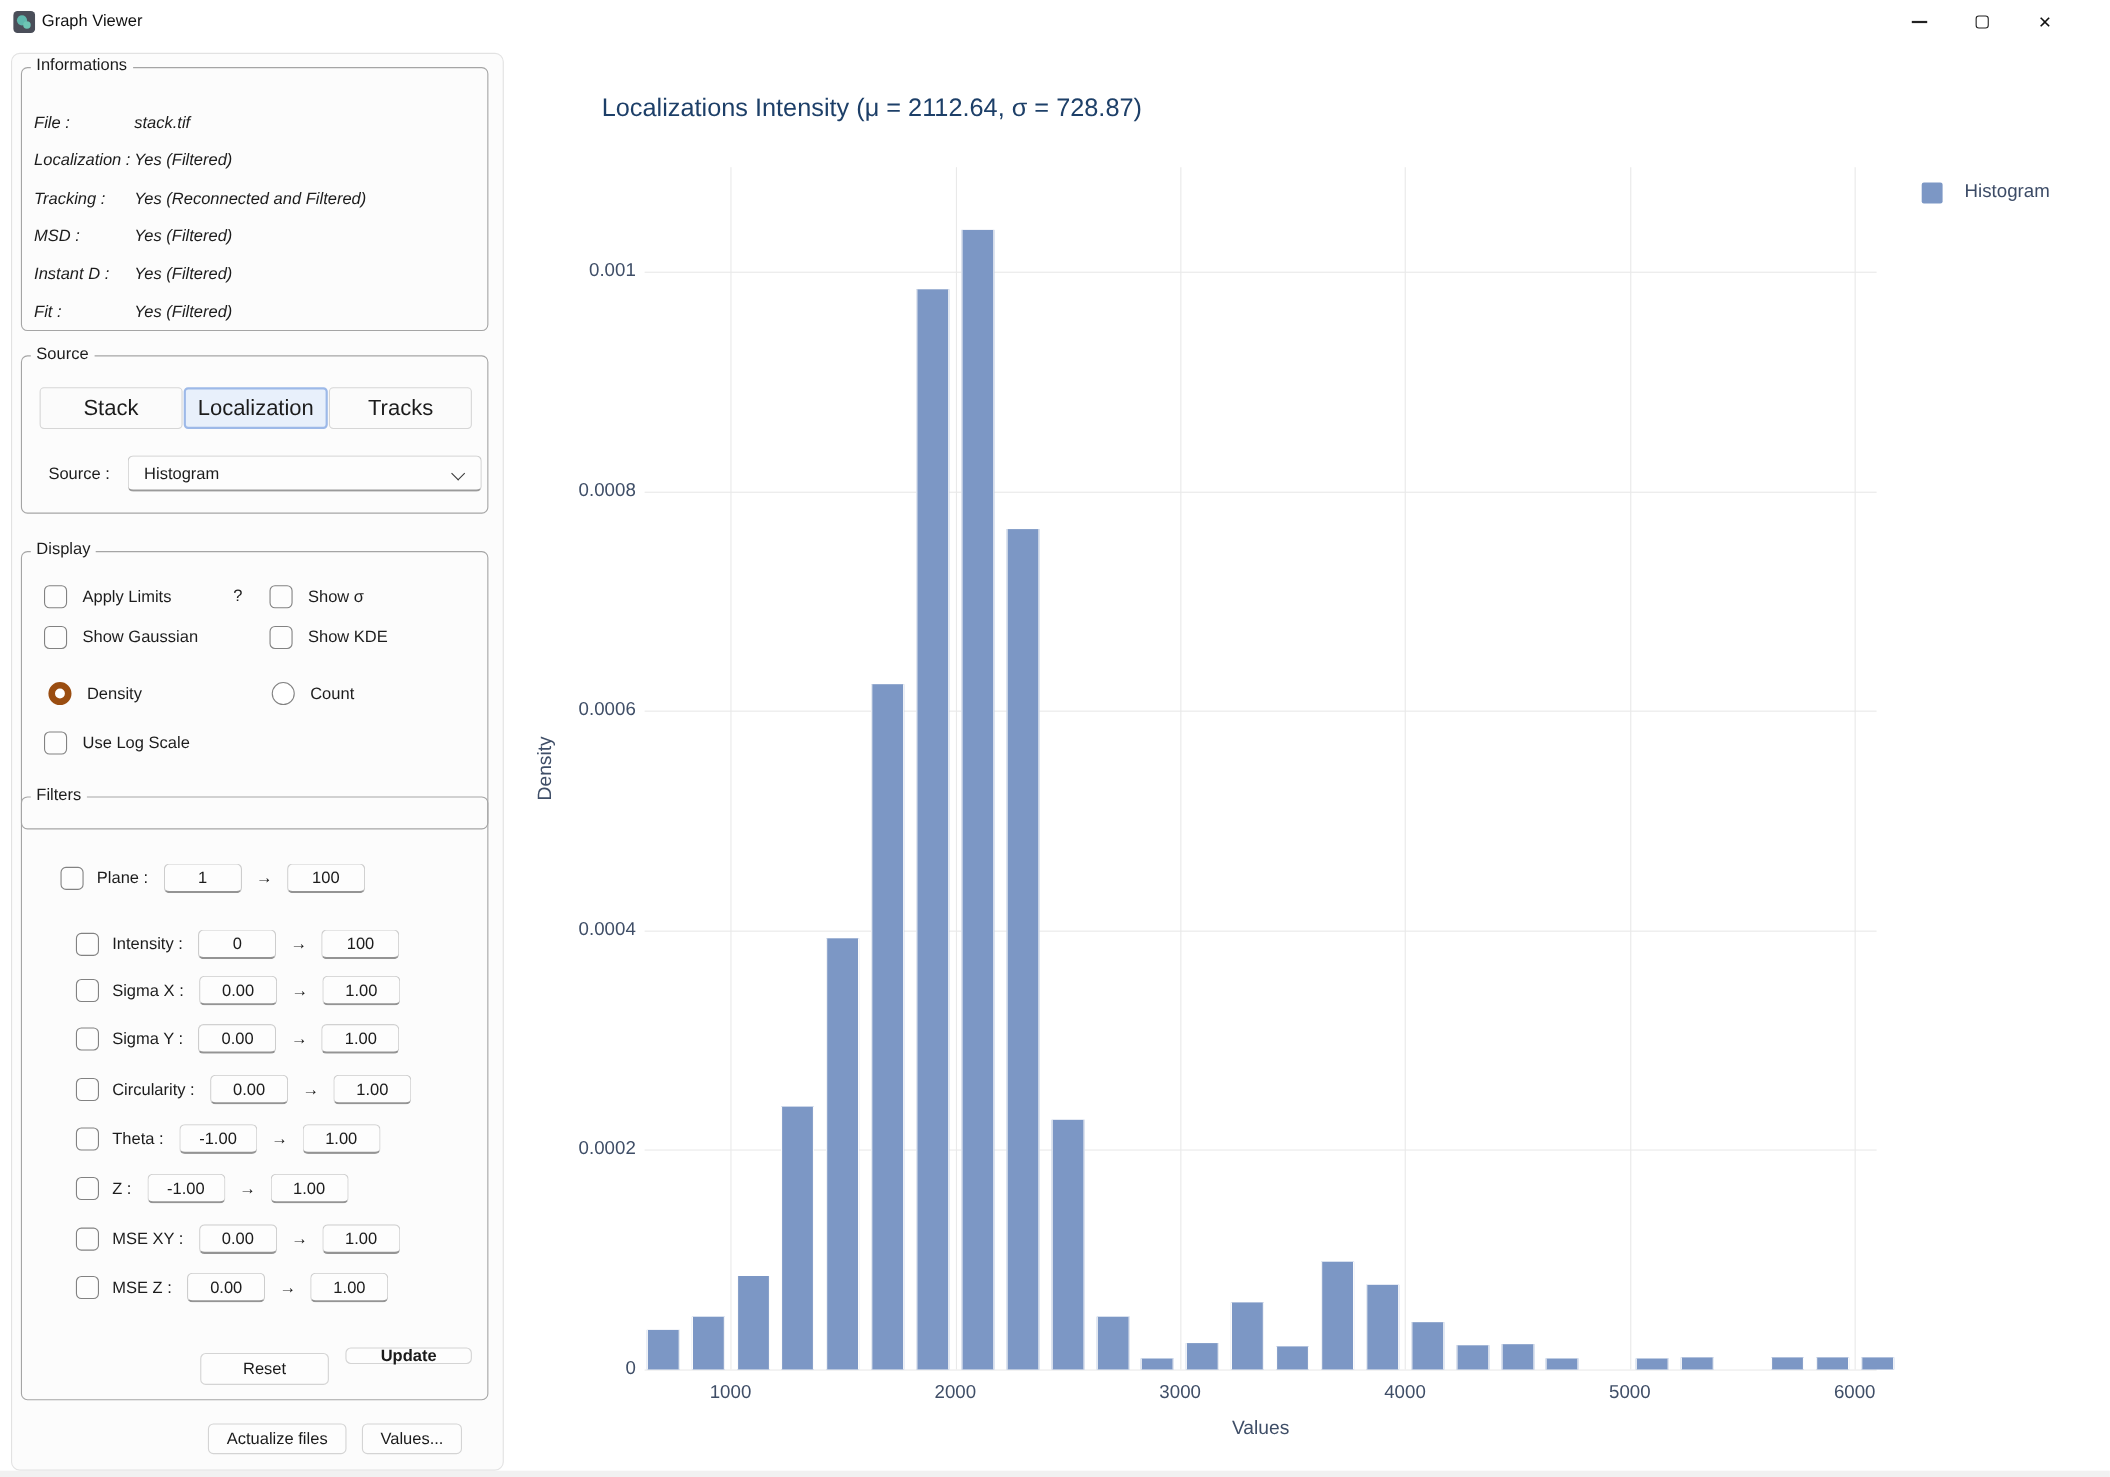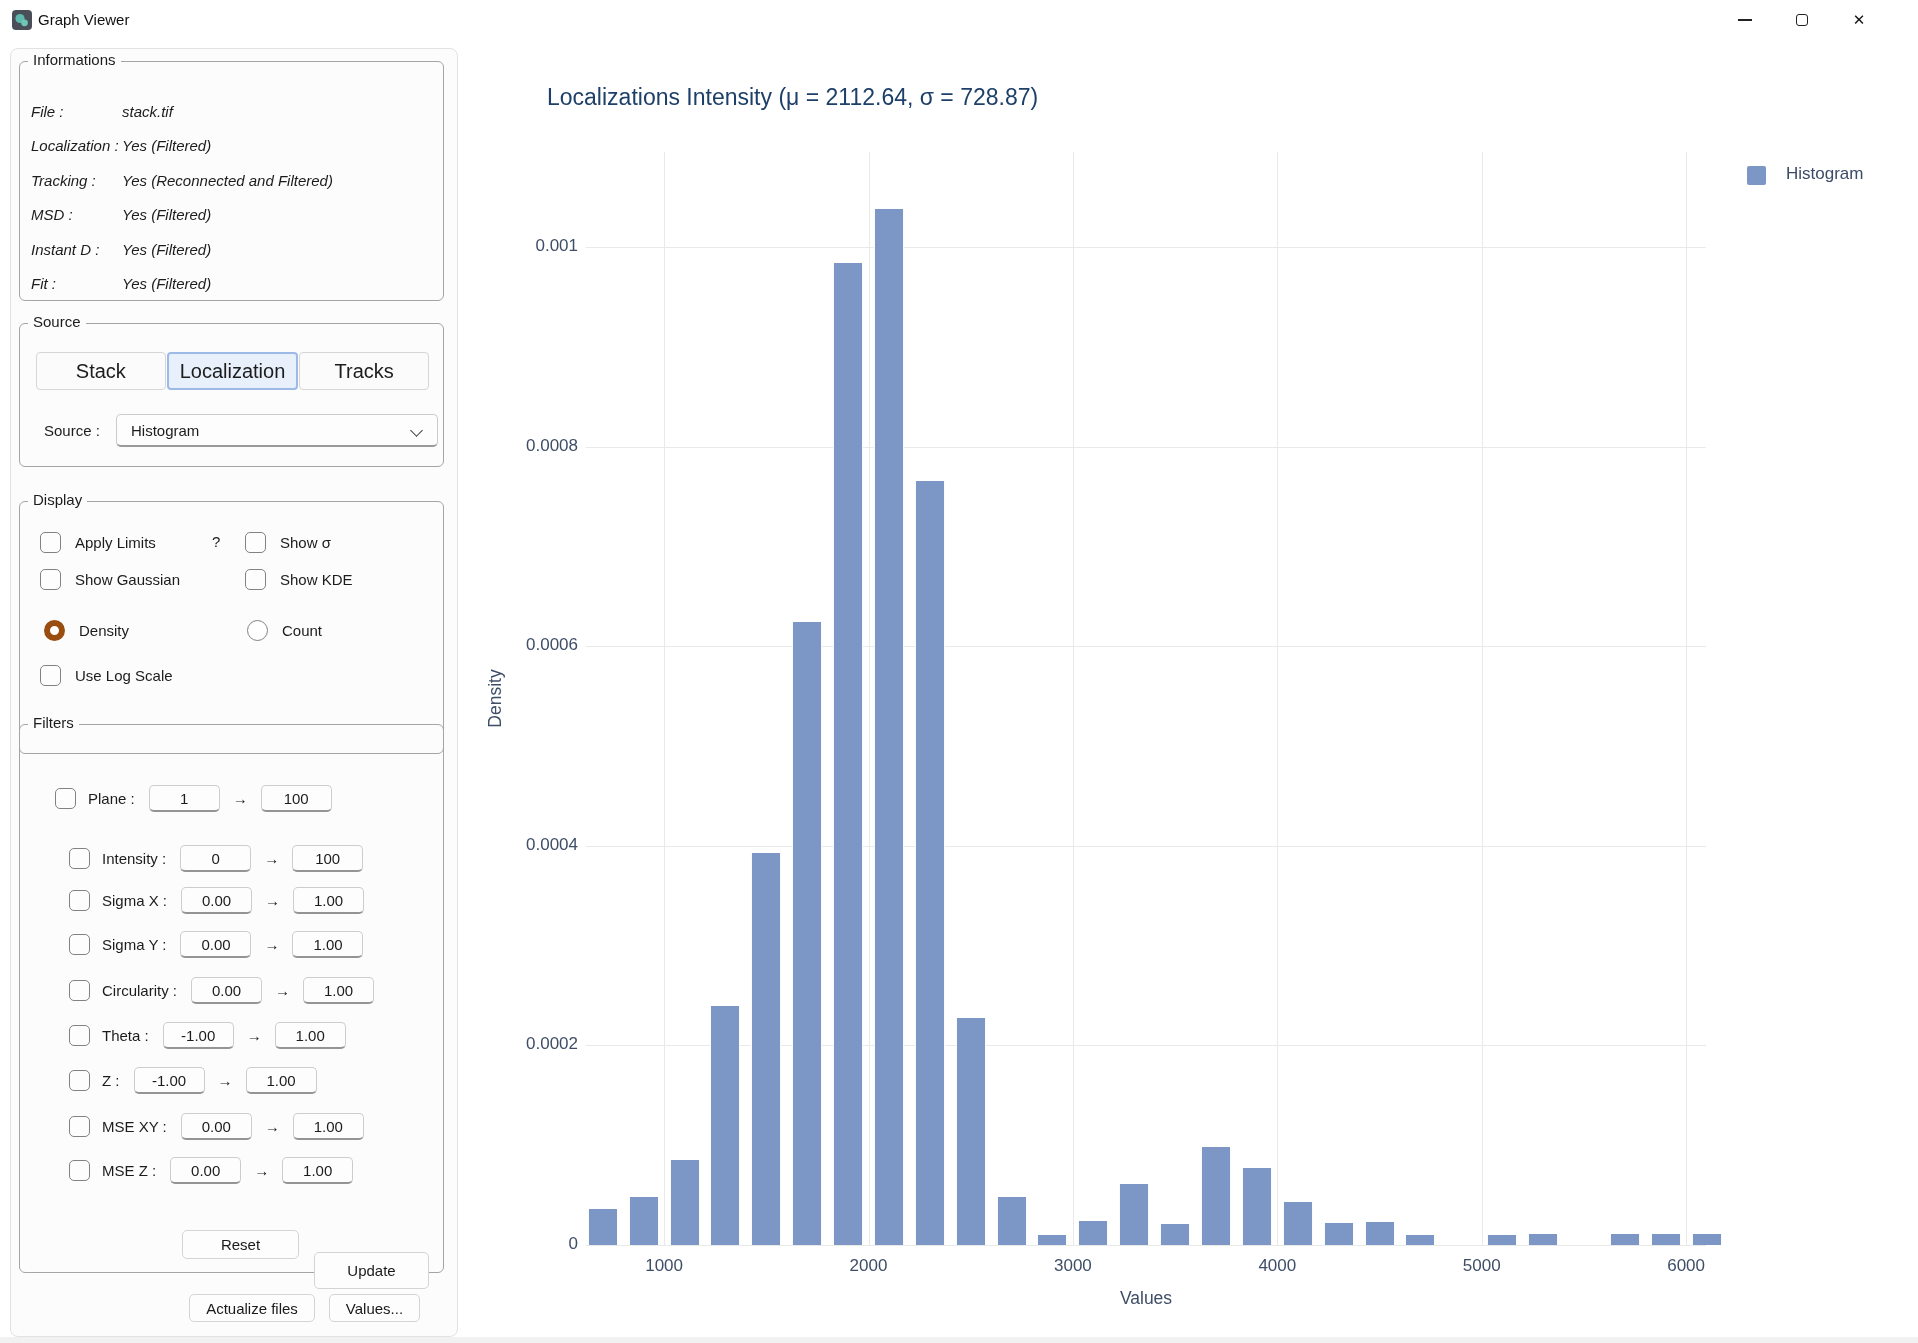--- a/index.html
+++ b/index.html
@@ -54,21 +54,21 @@
   .filter-row { position:absolute; left:0; width:100%; height:30px; padding-left:49px;
     display:flex; align-items:center; font-size:15px; }
   .filter-row.plane { padding-left:35px; }
   .f-label { margin:0 14px 0 12px; white-space:nowrap; }
   .field { display:inline-block; width:71px; height:27px; line-height:25px; text-align:center;
     background:#fdfdfd; border:1px solid #cdcdcd; border-bottom:2px solid #949494; border-radius:5px; font-size:15px; }
   .arrow { margin:0 13px; font-size:15px; color:#1a1a1a; }
   .push-btn { position:absolute; background:#fdfdfd; border:1px solid #d4d4d4; border-radius:5px;
     display:flex; align-items:center; justify-content:center; font-size:15px; color:#1a1a1a; }
   #btn-reset  { left:162px; top:505px; width:117px; height:29px; }
-  #btn-update { left:294px; top:527px; width:115px; height:37px; }
+  #btn-update { left:294px; top:500px; width:115px; height:15px;font-weight:bold; }
   #btn-actualize { left:178px; top:1245px; width:126px; height:28px; }
   #btn-export    { left:318px; top:1245px; width:91px;  height:28px; }
 
   
   #chart-title { position:absolute; left:547px; top:84px; font-size:23px; font-weight:500;
     color:#1d3f68; white-space:nowrap; }
   #plot { position:absolute; left:586px; top:152px; width:1120px; height:1093px; }
   .gridline-v { position:absolute; width:1px; top:0; height:1093px; background:#e9e9e9; }
   .gridline-h { position:absolute; left:0; width:1120px; height:1px; background:#e9e9e9; }
   .hist-bar { position:absolute; width:30px; background:#7c97c5;

